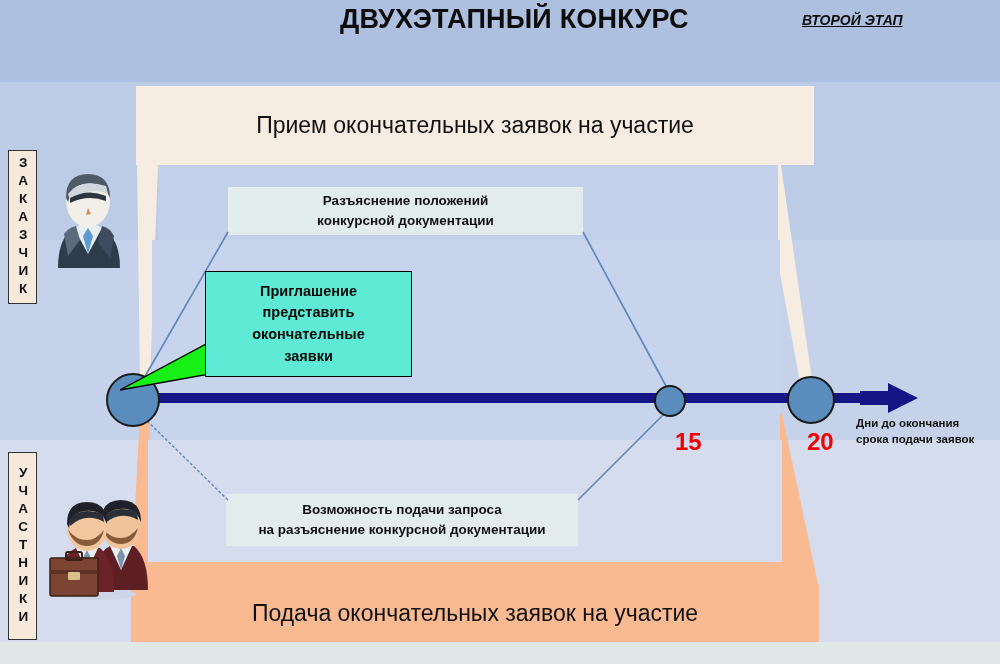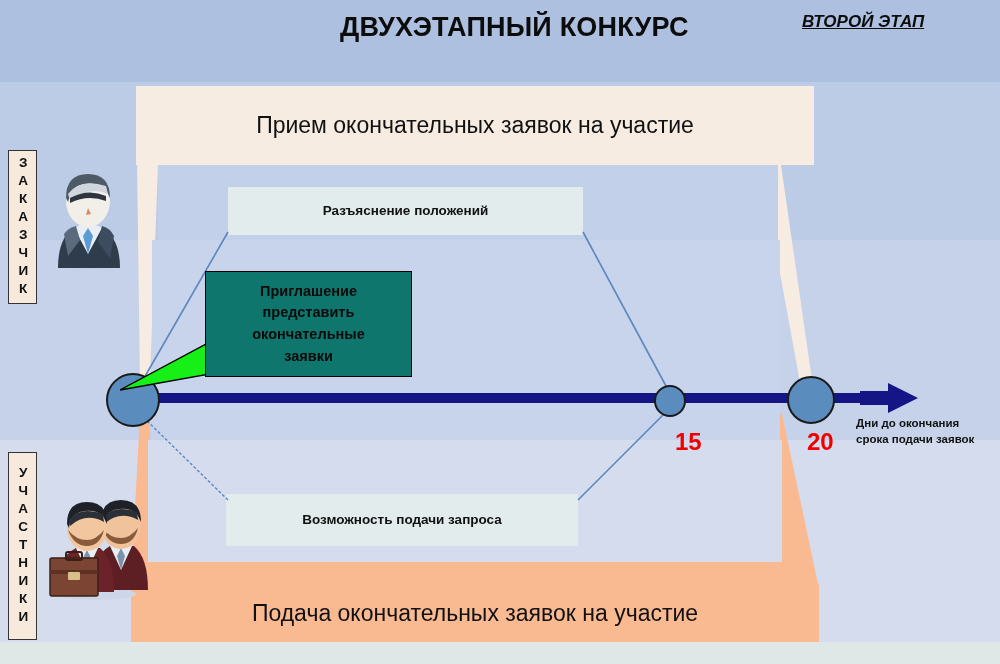--- a/index.html
+++ b/index.html
@@ -13,27 +13,27 @@
   
   .band{position:absolute;left:0;width:1000px;}
   .band-1{top:0;height:82px;background:#adc0e0;}
   .band-2{top:82px;height:158px;background:#bccbe6;}
   .band-3{top:240px;height:200px;background:#c6d2ea;}
   .band-4{top:440px;height:202px;background:#d5dcee;}
   .band-5{top:642px;height:22px;background:#dfe8e6;}
 
   
   .title{
-    position:absolute;left:340px;top:12px;width:360px;
+    position:absolute;left:340px;top:4px;width:360px;
     font-size:27px;font-weight:bold;color:#0c0c0c;
     letter-spacing:.2px;text-align:left;white-space:nowrap;
   }
   .stage-label{
     position:absolute;left:802px;top:12px;
-    font-size:17px;font-weight:bold;font-style:italic;
+    font-size:14px;font-weight:bold;font-style:italic;
     color:#0c0c0c;text-decoration:underline;white-space:nowrap;
   }
 
   
   .funnels{position:absolute;left:0;top:0;width:1000px;height:664px;}
 
   
   .mid-panel{
     position:absolute;left:158px;top:164px;width:620px;height:398px;
     background:#c2d0ea;
@@ -69,21 +69,21 @@
     font-size:13.5px;font-weight:bold;color:#111;
     display:flex;flex-direction:column;align-items:center;justify-content:center;
     line-height:1.45;text-align:left;
   }
   .infobox-top{left:228px;top:187px;width:355px;height:48px;}
   .infobox-bottom{left:226px;top:494px;width:352px;height:52px;}
 
   
   .callout{
     position:absolute;left:205px;top:271px;width:205px;height:104px;
-    background:#0f766e;border:1.5px solid #000;
+    background:#5eead4;border:1.5px solid #000;
     display:flex;flex-direction:column;align-items:center;justify-content:center;
     font-size:14.5px;font-weight:bold;color:#0a0a0a;line-height:1.5;
     text-align:center;z-index:6;
   }
 
   
   .timeline-bar{
     position:absolute;left:133px;top:393px;width:740px;height:10px;
     background:#151585;z-index:3;
   }
@@ -157,24 +157,26 @@
 
   <svg class="connector-layer" viewBox="0 0 1000 664">
     <line x1="136" y1="392" x2="228" y2="232" stroke="#5b87bd" stroke-width="1.6"></line>
     <line x1="583" y1="232" x2="666" y2="386" stroke="#5b87bd" stroke-width="1.6"></line>
     <line x1="140" y1="414" x2="228" y2="500" stroke="#5b87bd" stroke-width="1.4" stroke-dasharray="3,2"></line>
     <line x1="578" y1="500" x2="666" y2="412" stroke="#5b87bd" stroke-width="1.6"></line>
   </svg>
 
   <div class="infobox infobox-top">
     <div>Разъяснение положений</div>
+    <div>конкурсной документации</div>
   </div>
 
   <div class="infobox infobox-bottom">
     <div>Возможность подачи запроса</div>
+    <div>на разъяснение конкурсной документации</div>
   </div>
 
   <svg style="position:absolute;left:120px;top:340px;width:100px;height:52px;z-index:5;" viewBox="0 0 100 52">
     <polygon points="0,50 90,2 90,34" fill="#16f016" stroke="#000" stroke-width="1.4"></polygon>
   </svg>
   <div class="callout">
     <div>Приглашение</div>
     <div>представить</div>
     <div>окончательные</div>
     <div>заявки</div>

